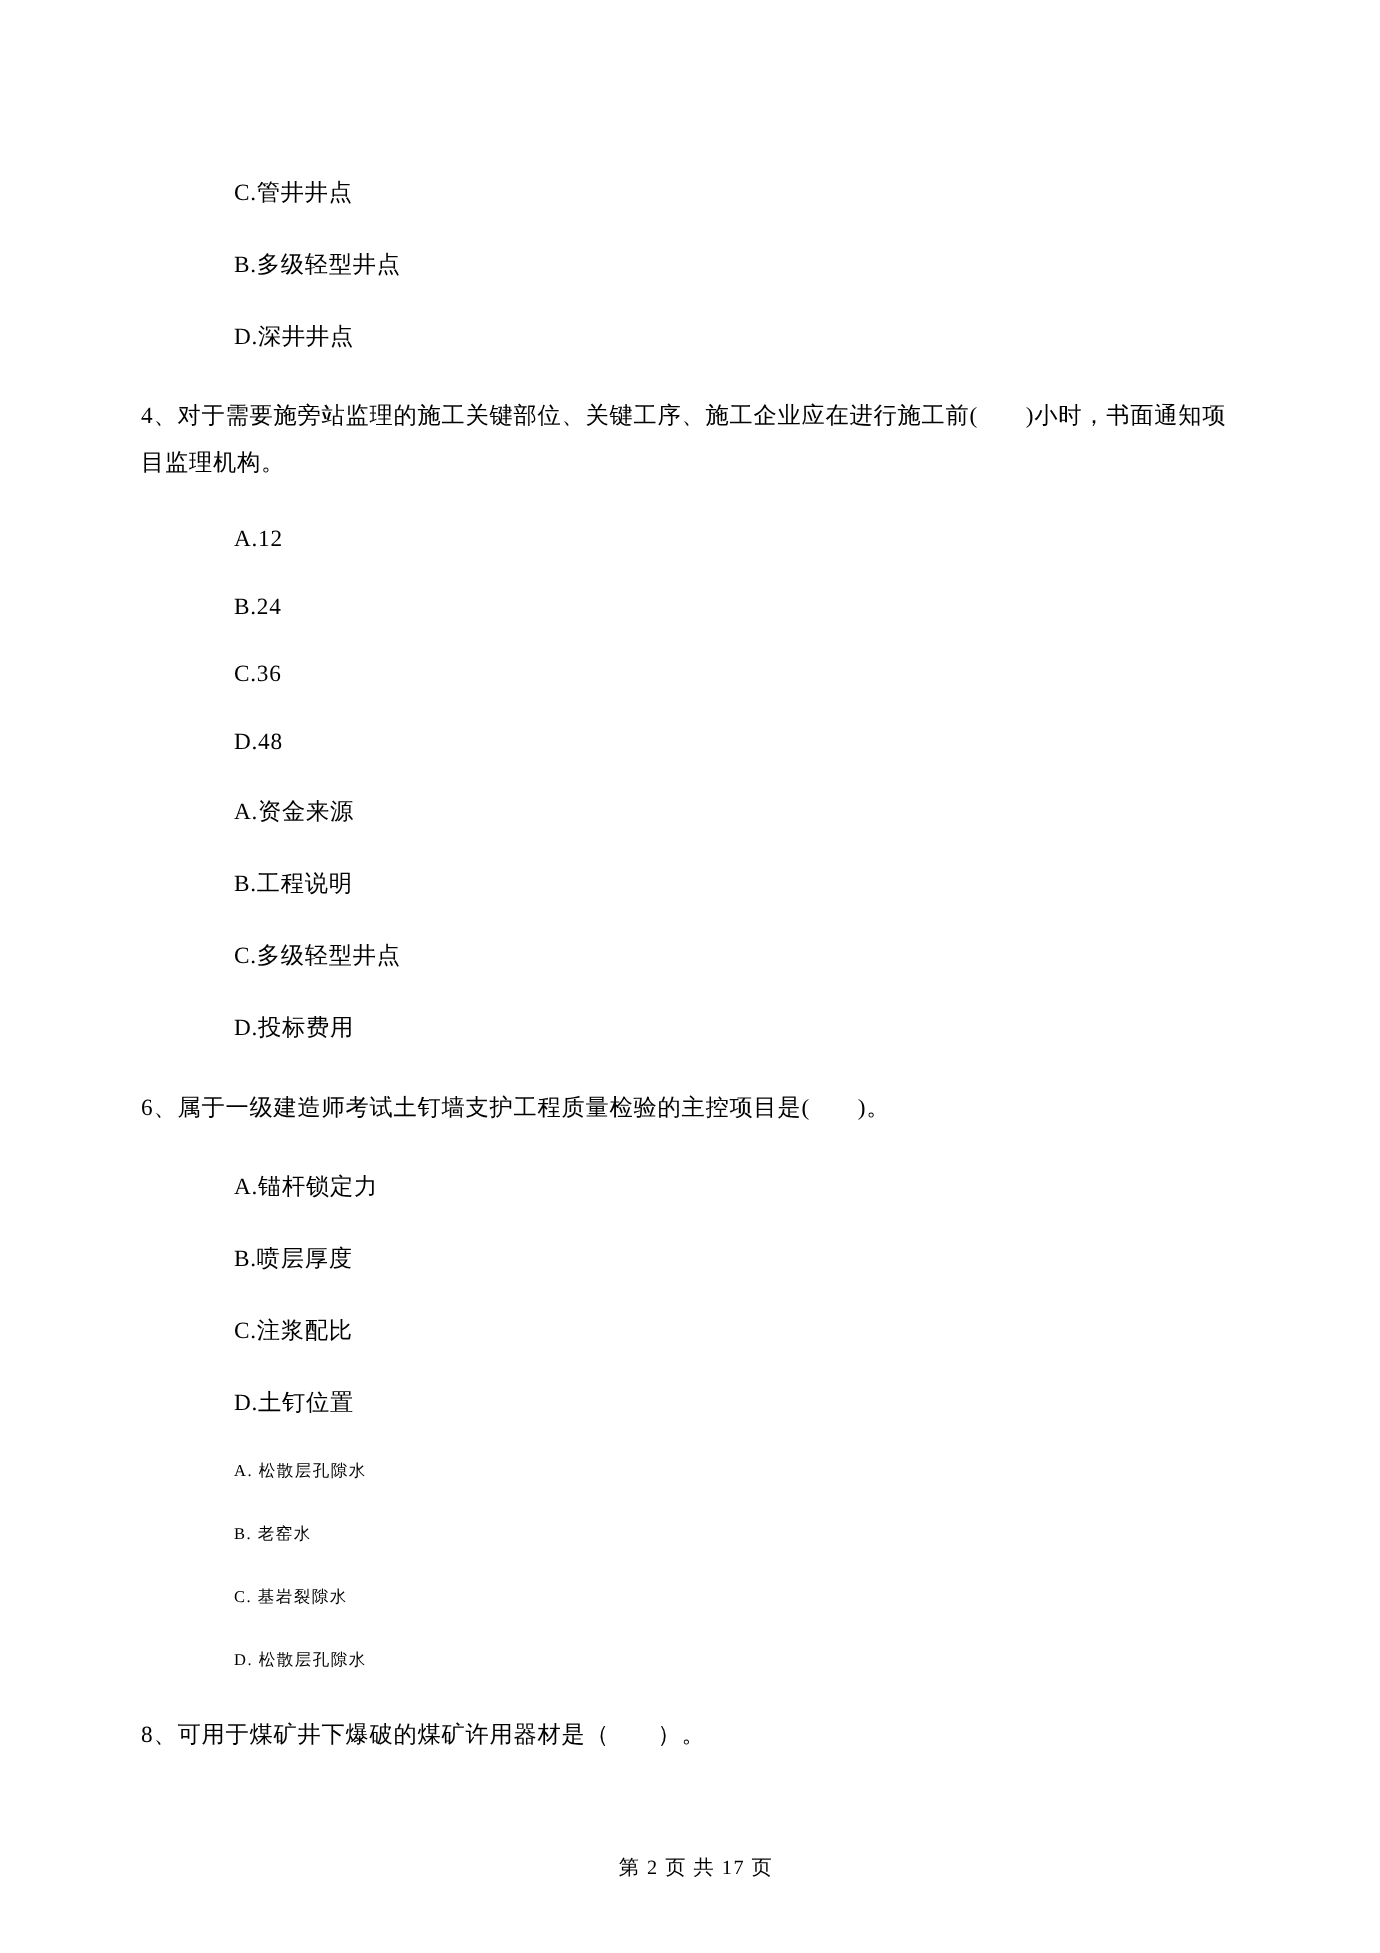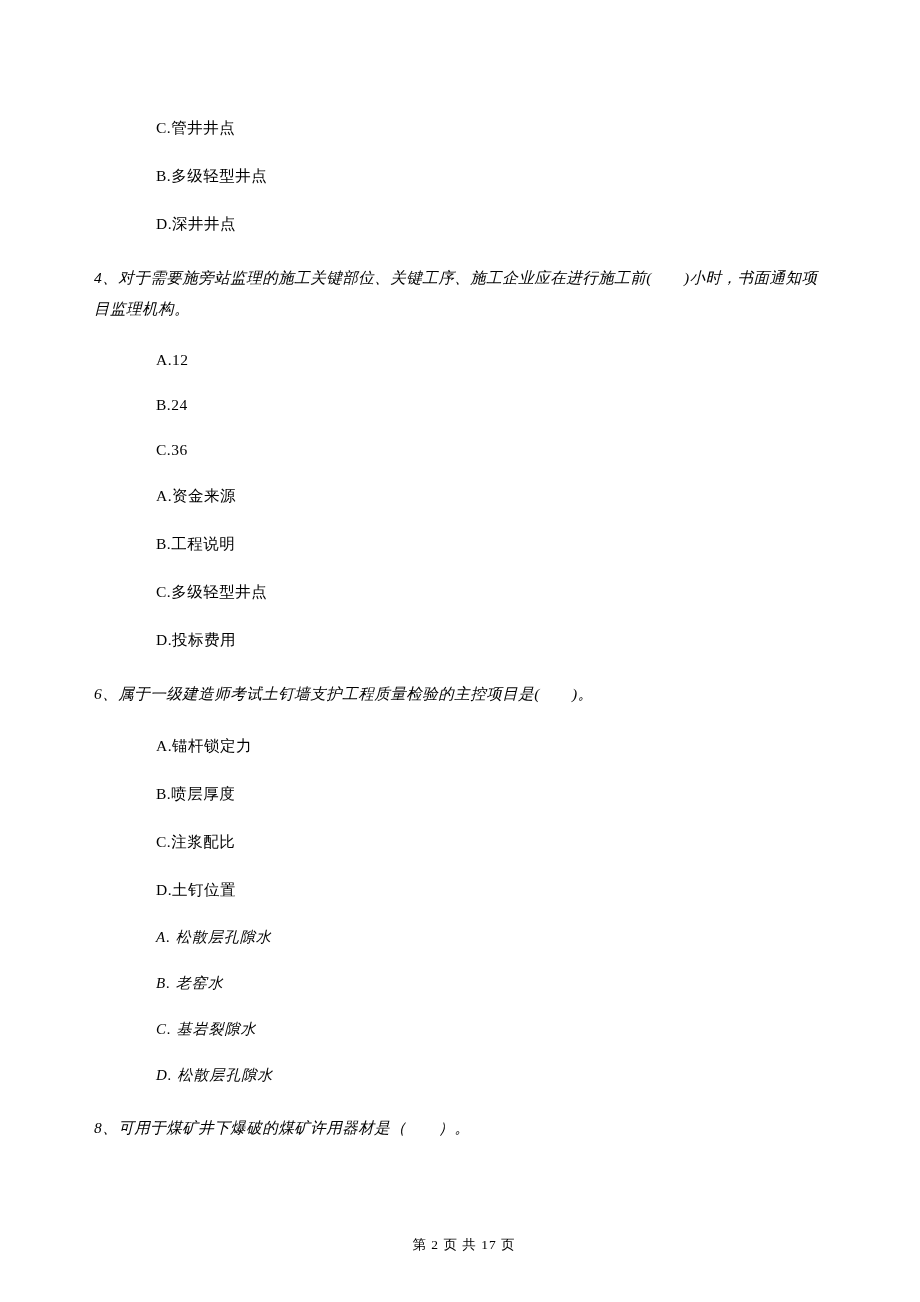--- a/index.html
+++ b/index.html
@@ -22,28 +22,26 @@
       font-size: 15.5px;
       margin-left: 62px;
       margin-bottom: 27px;
       letter-spacing: 0.5px;
     }
     .question-stem {
       font-size: 15.5px;
       margin-bottom: 27px;
       line-height: 2.0;
       letter-spacing: 0.5px;
-      font-style: italic;
     }
     .option-wide {
-      font-size: 15px;
+      font-size: 11px;
       margin-left: 62px;
       margin-bottom: 27px;
       letter-spacing: 1px;
-      font-style: italic;
     }
     .footer {
       position: absolute;
       bottom: 48px;
       left: 4px;
       width: 100%;
       text-align: center;
       font-size: 13.5px;
       letter-spacing: 1px;
     }
@@ -53,20 +51,21 @@
 
 <div class="page">
   <div class="option">C.管井井点</div>
   <div class="option">B.多级轻型井点</div>
   <div class="option">D.深井井点</div>
 
   <div class="question-stem">4、对于需要施旁站监理的施工关键部位、关键工序、施工企业应在进行施工前(　　)小时，书面通知项目监理机构。</div>
   <div class="option">A.12</div>
   <div class="option">B.24</div>
   <div class="option">C.36</div>
+  <div class="option">D.48</div>
 
   <div class="option">A.资金来源</div>
   <div class="option">B.工程说明</div>
   <div class="option">C.多级轻型井点</div>
   <div class="option">D.投标费用</div>
 
   <div class="question-stem">6、属于一级建造师考试土钉墙支护工程质量检验的主控项目是(　　)。</div>
   <div class="option">A.锚杆锁定力</div>
   <div class="option">B.喷层厚度</div>
   <div class="option">C.注浆配比</div>

